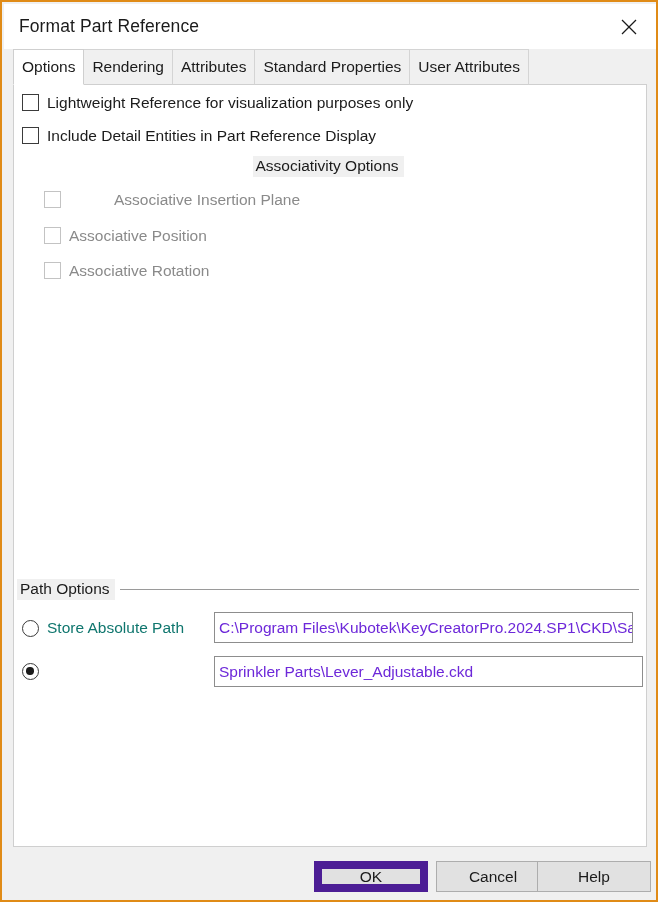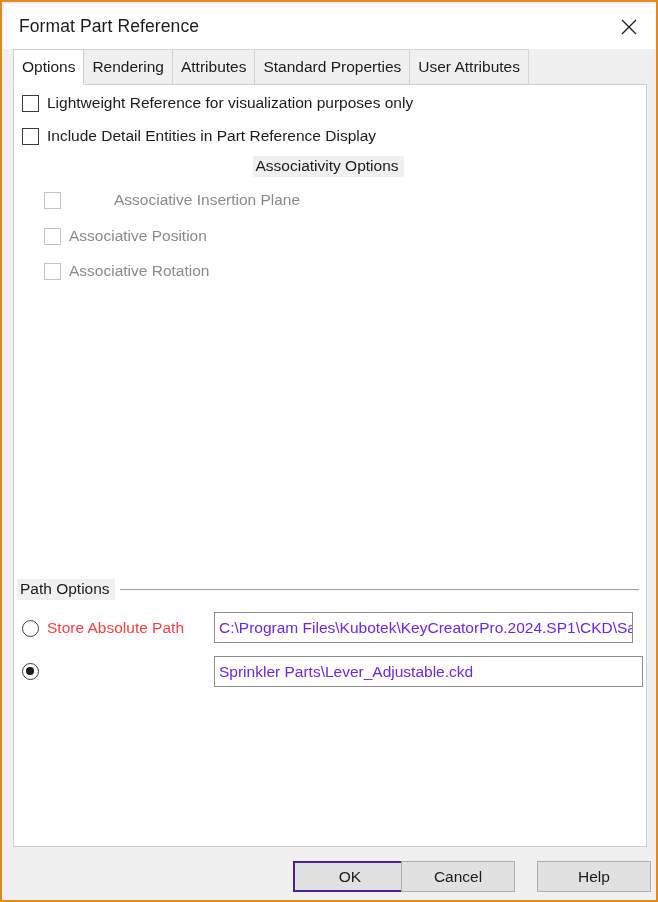--- a/index.html
+++ b/index.html
@@ -97,21 +97,21 @@
     height: 763px;
     box-sizing: border-box;
     background: #ffffff;
     border: 1px solid #cfcfcf;
   }
 
   
   .chk-row {
     position: absolute;
     display: flex;
-    align-items: flex-end;
+    align-items: flex-start;
     cursor: default;
   }
   .chk-box {
     width: 17px;
     height: 17px;
     box-sizing: border-box;
     border: 1.6px solid #3b3b3b;
     background: #ffffff;
     flex: 0 0 auto;
   }
@@ -171,21 +171,21 @@
     left: 3.3px;
     top: 3.3px;
     width: 7.4px;
     height: 7.4px;
     border-radius: 50%;
     background: #1b1b1b;
   }
   .radio-label {
     margin-left: 8px;
     font-size: 15.5px;
-    color: #ef4444;
+    color: #0f766e;
     white-space: nowrap;
   }
 
   
   .txt-input {
     position: absolute;
     box-sizing: border-box;
     background: #ffffff;
     border: 1px solid #8d8d8d;
     font-family: "Liberation Sans", sans-serif;
@@ -209,21 +209,22 @@
     font-family: "Liberation Sans", sans-serif;
     font-size: 15.5px;
     color: #1b1b1b;
     display: flex;
     align-items: center;
     justify-content: center;
     cursor: default;
     padding: 0;
   }
   .btn.default {
-    border: 2px solid #4c1d95;
+    border: 8px solid #4c1d95;
+    margin-left: 21px;
   }
 </style>
 </head>
 <body>
 
 <div class="dialog">
 
   <div class="titlebar">
     <div class="title-text">Format Part Reference</div>
     <div class="close-btn">
@@ -304,20 +305,20 @@
 
     <div class="txt-input" style="left:200px; top:571px; width:429px; height:31px;">
       <span>Sprinkler Parts\Lever_Adjustable.ckd</span>
     </div>
 
   </div>
 
   <div class="btn default" style="left:291px; top:859px; width:114px;">
     <span>OK</span>
   </div>
-  <div class="btn" style="left:399px; top:859px; width:114px;">
+  <div class="btn" style="left:434px; top:859px; width:114px;">
     <span>Cancel</span>
   </div>
   <div class="btn" style="left:535px; top:859px; width:114px;">
     <span>Help</span>
   </div>
 
 </div>
 
 </body></html>

